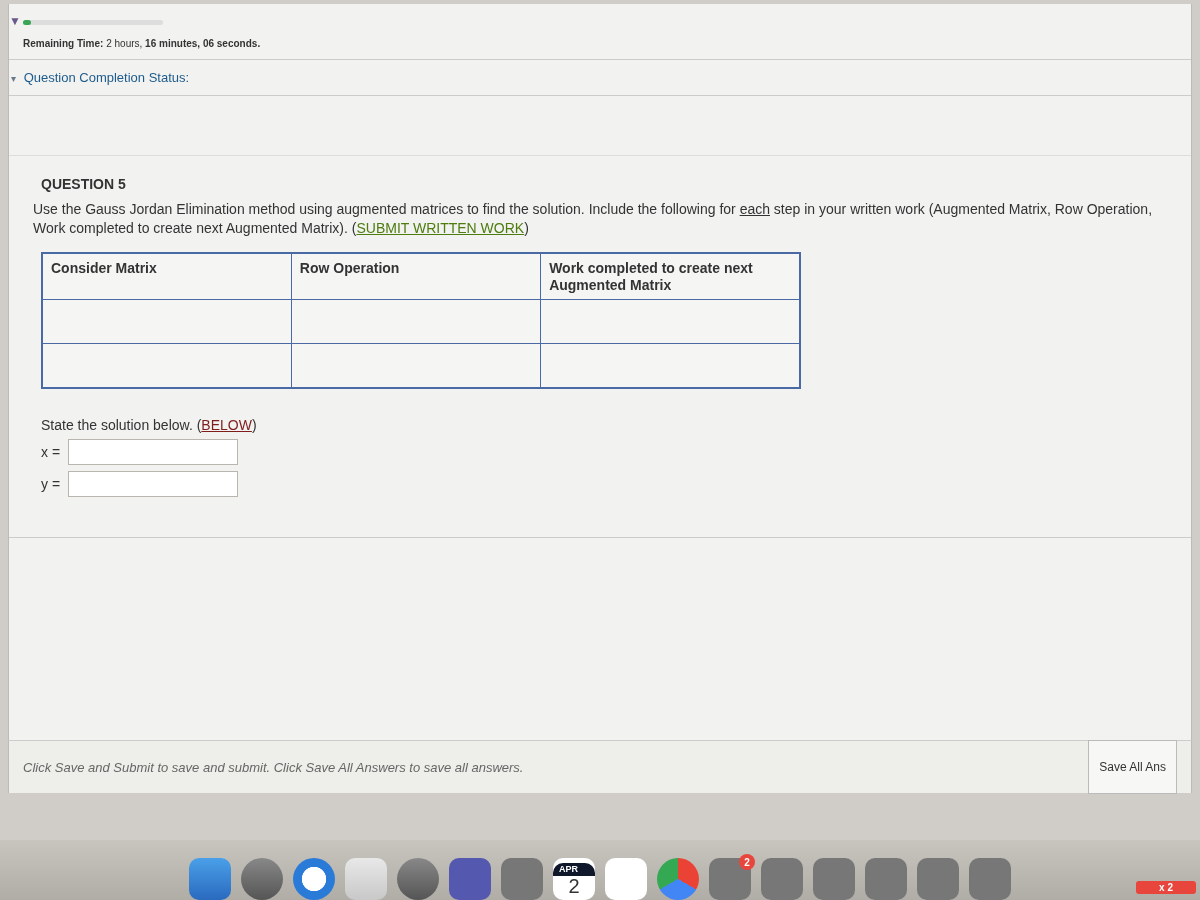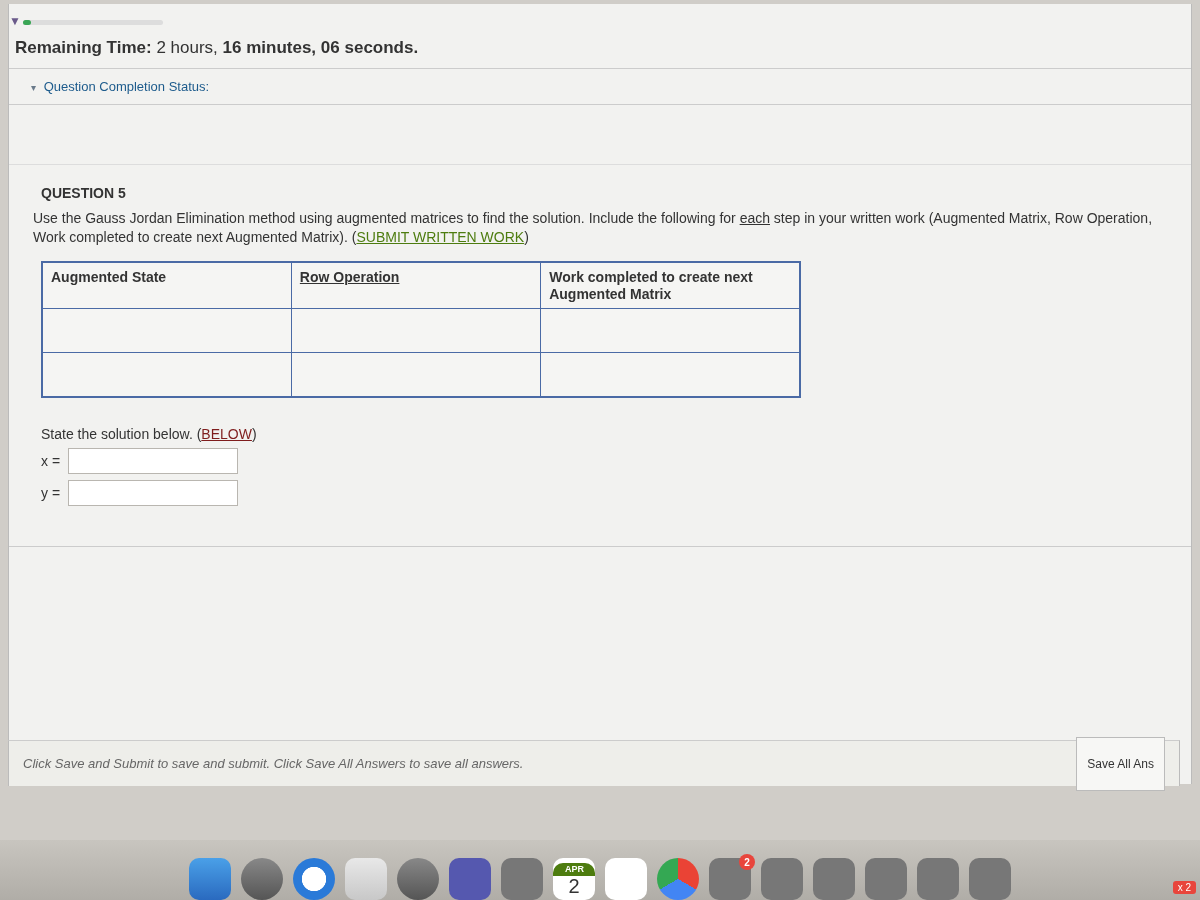--- a/index.html
+++ b/index.html
@@ -38,28 +38,28 @@
     border-radius: 3px;
   }
   .progress-fill {
     width: 6%;
     height: 100%;
     background: #3aa655;
     border-radius: 3px;
   }
   .remaining-bar {
     margin-top: 26px;
-    padding: 8px 14px 10px 6px;
+    padding: 8px 14px 10px 14px;
     border-bottom: 1px solid #ccc;
-    font-size: 17px;
+    font-size: 10px;
     color: #333;
   }
   .remaining-bar b { font-weight: 700; }
   .completion-bar {
-    padding: 10px 22px;
+    padding: 10px 2px;
     border-bottom: 1px solid #ccc;
     font-size: 13px;
     color: #1d5b8c;
   }
   .completion-bar .chev {
     font-size: 10px;
     margin-right: 4px;
     color: #6a7a8a;
   }
   .spacer {
@@ -118,21 +118,21 @@
   .work-table th {
     font-weight: 700;
     color: #333;
     line-height: 1.2;
     height: 40px;
   }
   .work-table td {
     height: 44px;
   }
   .work-table th:nth-child(1), .work-table td:nth-child(1) { width: 250px; }
-  .work-table th:nth-child(2), .work-table td:nth-child(2) { width: 250px; text-decoration: underline; }
+  .work-table th:nth-child(2), .work-table td:nth-child(2) { width: 250px; }
   .work-table th:nth-child(3), .work-table td:nth-child(3) { width: 260px; }
   .state-line {
     margin: 28px 0 6px 32px;
     font-size: 14px;
     color: #333;
   }
   .state-line .below-u {
     text-decoration: underline;
     color: #7f1d1d;
   }
@@ -160,23 +160,23 @@
   }
   .question6-hdr {
     margin: 18px 0 0 32px;
     font-weight: 700;
     font-size: 13px;
     color: #333;
     letter-spacing: 0.5px;
   }
   .footer-bar {
     position: absolute;
-    left: 8px; right: 20px;
+    left: 8px; right: 8px;
     top: 740px;
-    height: 46px;
+    height: 53px;
     background: #eeeeea;
     border-top: 1px solid #ccc;
     border-left: 1px solid #bbb;
     border-right: 1px solid #bbb;
     display: flex;
     align-items: center;
     justify-content: space-between;
     padding: 0 14px;
     font-size: 13px;
   }
@@ -218,21 +218,21 @@
     position: relative;
     flex-shrink: 0;
   }
   .finder { background: linear-gradient(#4aa0e8,#2a6abf); }
   .launchpad { background: linear-gradient(#888,#555); border-radius:50%; }
   .safari { background: radial-gradient(circle,#fff 40%,#2a7ad8 42%); border-radius:50%; }
   .mail { background: linear-gradient(#e8e8e8,#c8c8c8); }
   .settings { background: linear-gradient(#888,#555); border-radius:50%;}
   .teams { background: #5558af; }
   .calendar { background:#fff; color:#000; display:flex; flex-direction:column; font-size:9px; line-height:1;}
-  .cal-top{background:#4d7c0f;color:#fff;width:100%;border-radius:10px 10px 0 0;padding:2px 12px;font-size:9px;}
+  .cal-top{background:#0f172a;color:#fff;width:100%;border-radius:10px 10px 0 0;padding:2px 6px;font-size:9px;}
   .cal-day{font-size:20px;font-weight:400;color:#333;}
   .pages { background:#fff;}
   .chrome { background: conic-gradient(#ea4335 0 120deg,#4285f4 120deg 240deg,#34a853 240deg 360deg); border-radius:50%;}
   .generic { background:#777;}
   .badge {
     position:absolute;top:-4px;right:-4px;
     background:#e8453c;color:#fff;
     border-radius:50%;width:16px;height:16px;
     font-size:10px;display:flex;align-items:center;justify-content:center;
     font-weight:700;
@@ -240,21 +240,21 @@
   .right-badge {
     position: absolute;
     right: 4px;
     bottom: 6px;
     display: flex;
     gap: 6px;
     align-items: center;
   }
   .right-badge .tag {
     background:#e8453c;color:#fff;
-    border-radius:3px;padding:1px 5px;font-size:10px;font-weight:400;
+    border-radius:3px;padding:1px 23px;font-size:10px;font-weight:700;
   }
 </style>
 </head>
 <body>
 
 <div class="viewport">
 
   <div class="dropdown-arrow">▼</div>
   <div class="progress-track">
     <div class="progress-fill"></div>
@@ -276,21 +276,21 @@
 
   <div class="question-block">
     <div class="question-hdr">QUESTION 5</div>
     <div class="method-text">
       <span>Use the Gauss Jordan Elimination method using augmented matrices to find the solution.  Include the following for </span><span class="each-u">each</span><span> step in your written work (Augmented Matrix, Row Operation, Work completed to create next Augmented Matrix).  (</span><span class="submit-green">SUBMIT WRITTEN WORK</span><span>)</span>
     </div>
 
     <table class="work-table">
       <tbody>
           <tr>
-        <th>Augmented State</th>
+        <th>Consider Matrix</th>
         <th>Row Operation</th>
         <th>Work completed to create next Augmented Matrix</th>
       </tr>
       <tr>
             <td></td>
             <td></td>
             <td></td>
           </tr>
       <tr>
             <td></td>

